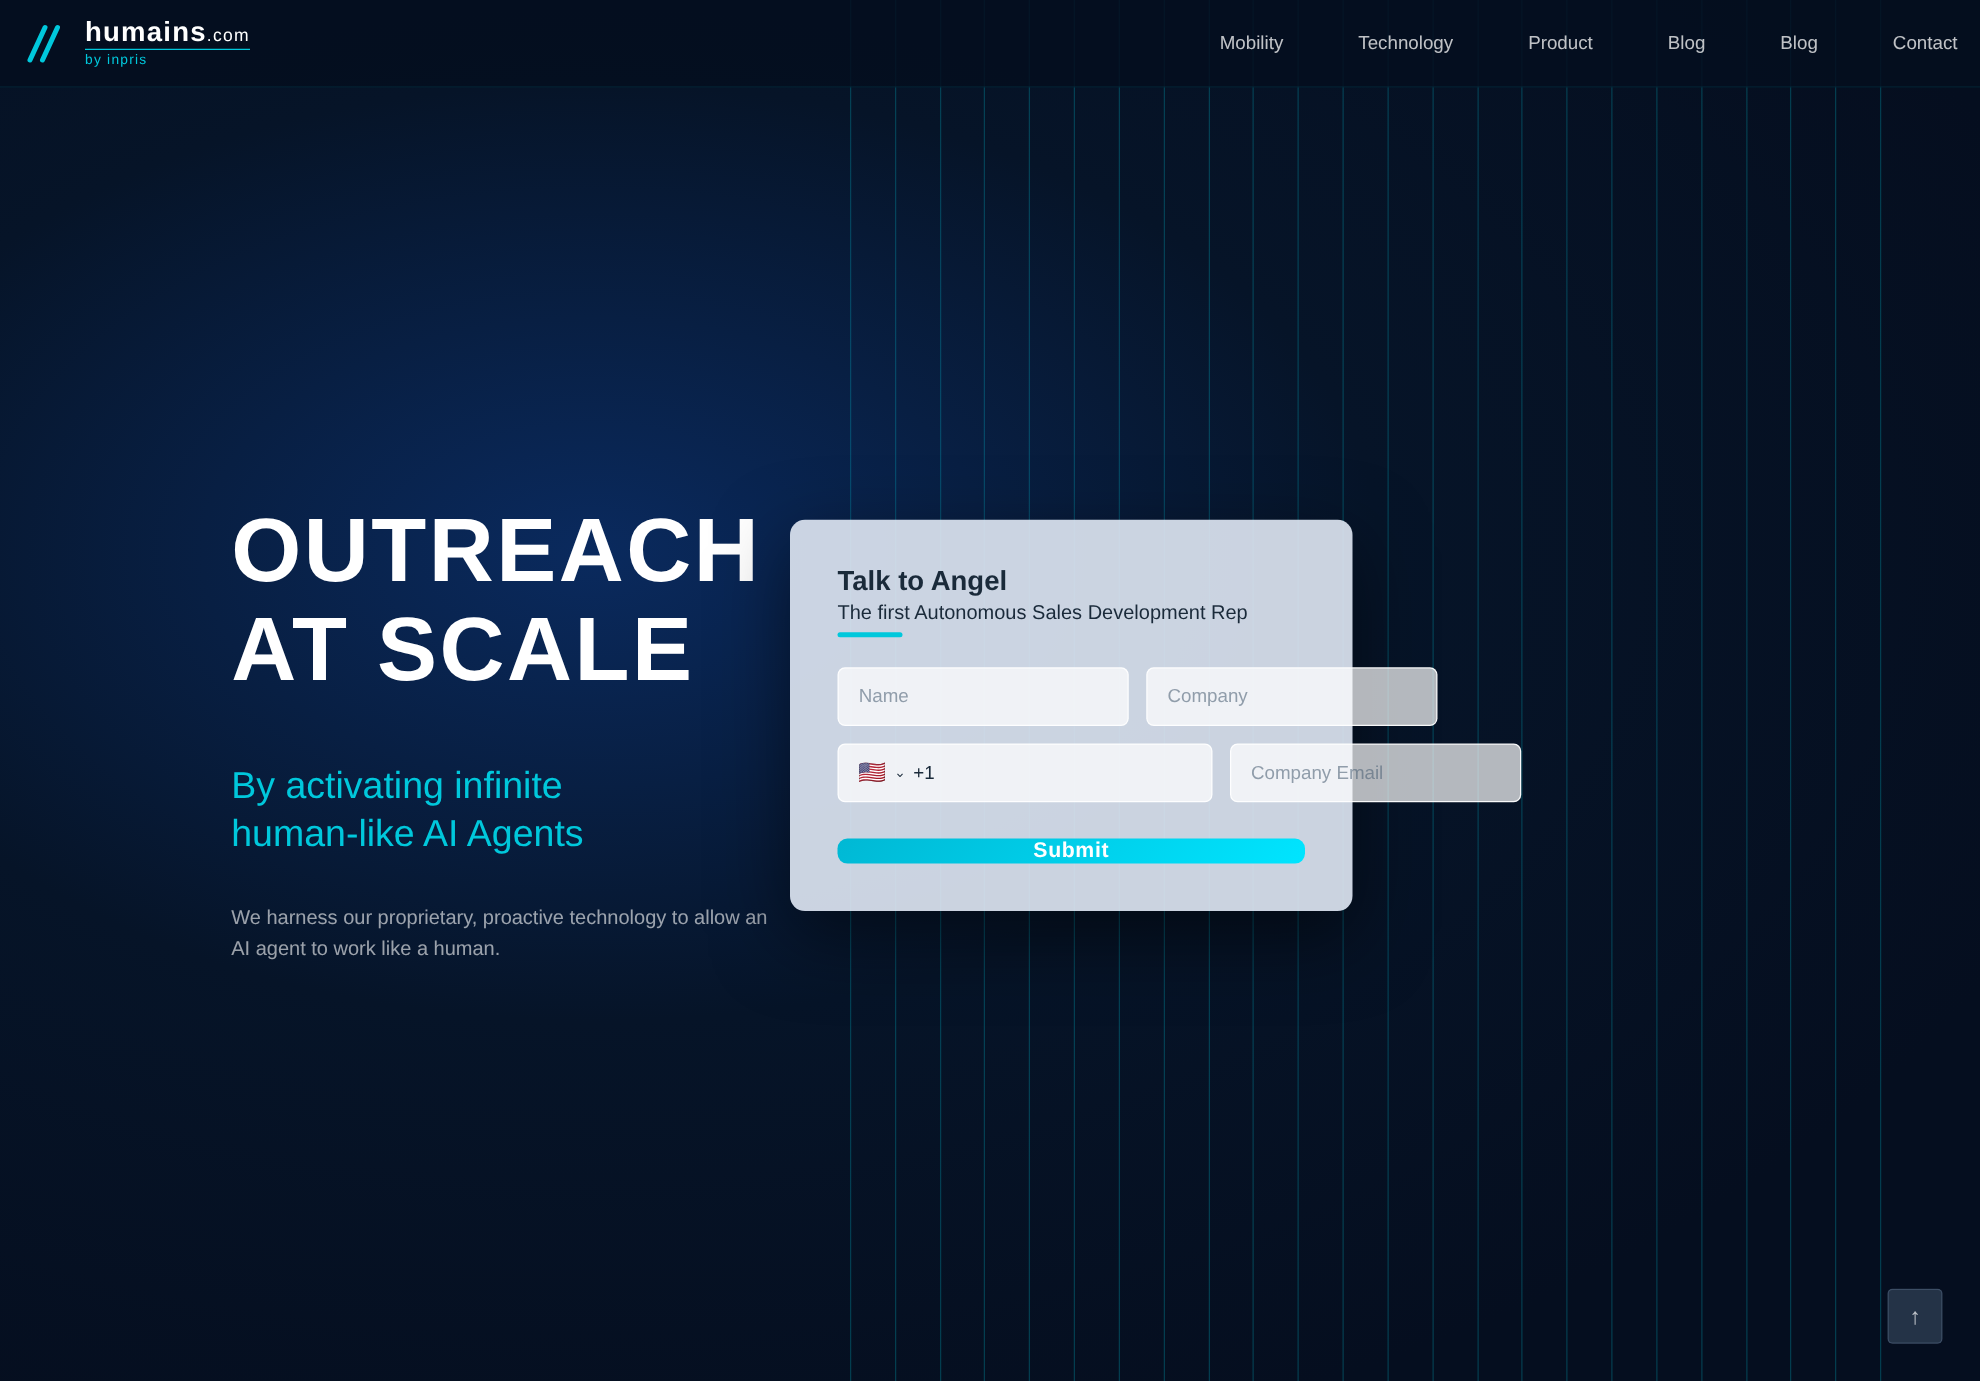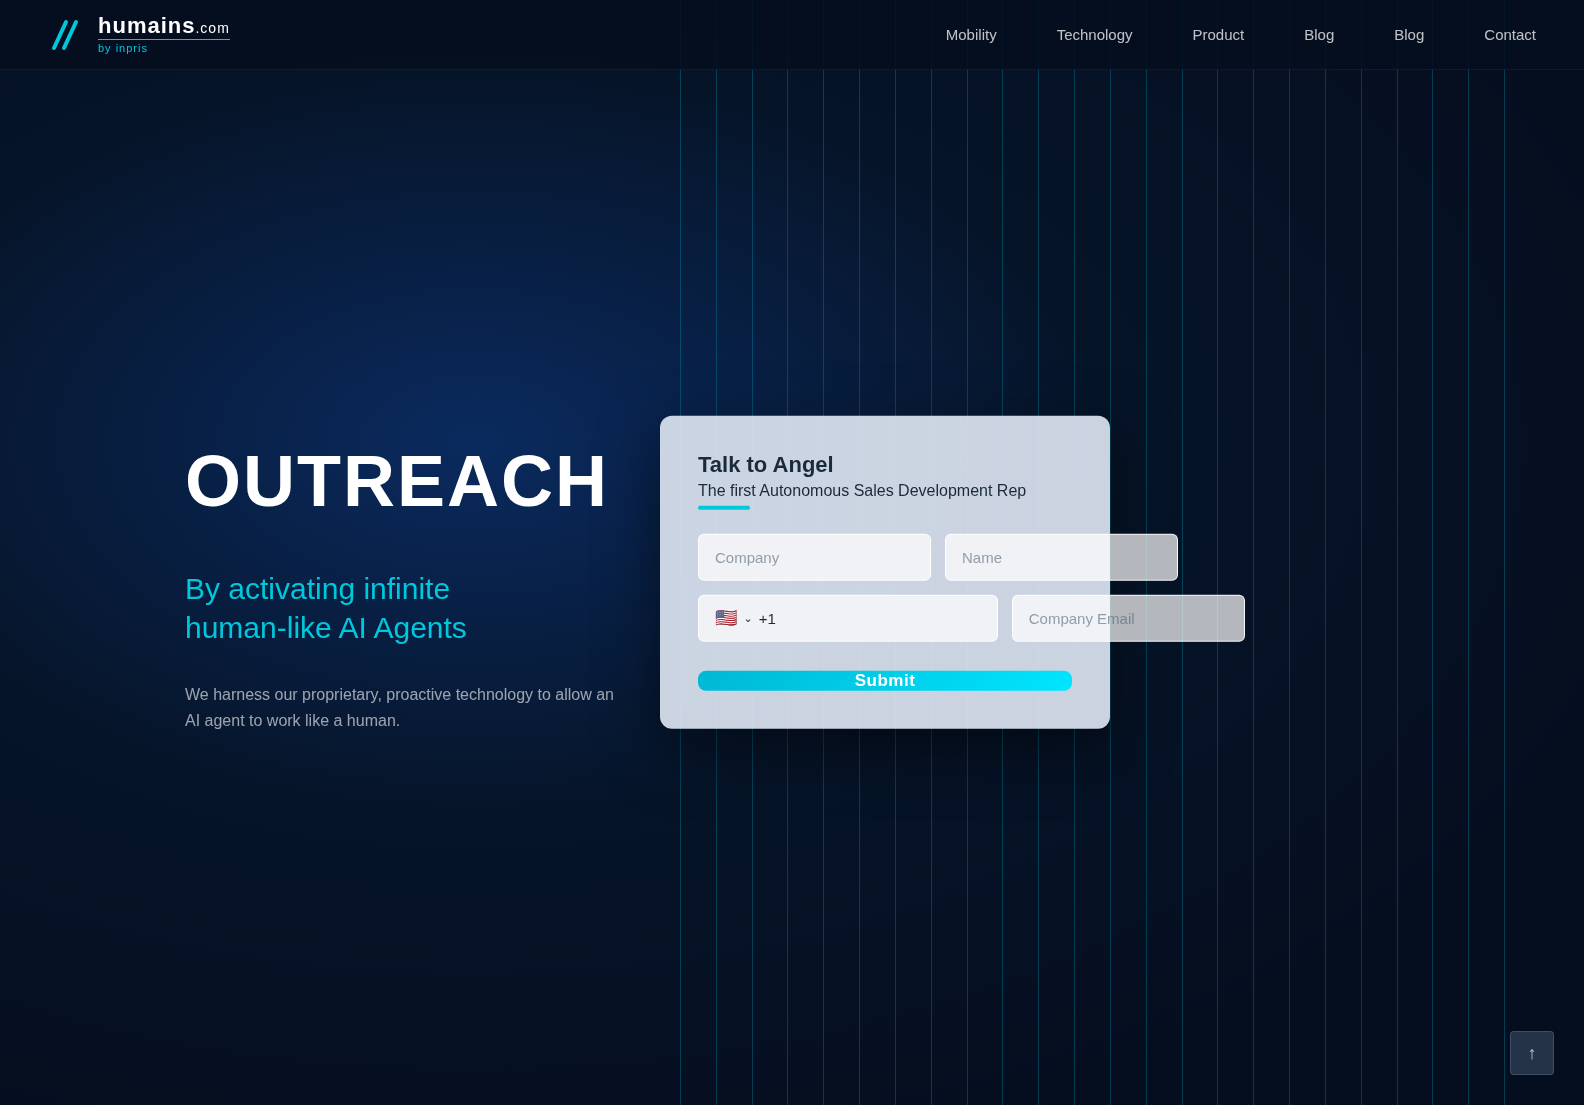--- a/index.html
+++ b/index.html
@@ -48,21 +48,21 @@
 
     
     .navbar {
       position: absolute;
       top: 0;
       left: 0;
       right: 0;
       height: 70px;
       display: flex;
       align-items: center;
-      padding: 0 48px;
+      padding: 0 18px;
       z-index: 10;
       background: rgba(5, 14, 31, 0.85);
       border-bottom: 1px solid rgba(0, 200, 220, 0.1);
     }
 
     .logo-area {
       display: flex;
       align-items: center;
       gap: 8px;
       flex-shrink: 0;
@@ -155,21 +155,21 @@
     .hero-description {
       color: rgba(255,255,255,0.6);
       font-size: 16px;
       line-height: 1.6;
       max-width: 440px;
     }
 
     
     .form-card {
       position: absolute;
-      left: 660px;
+      left: 632px;
       top: 50%;
       transform: translateY(-55%);
       width: 450px;
       background: rgba(220, 228, 240, 0.92);
       border-radius: 12px;
       padding: 36px 38px 38px;
       z-index: 5;
       box-shadow: 0 20px 60px rgba(0,0,0,0.5);
     }
 
@@ -349,36 +349,37 @@
     <a class="nav-link">Blog</a>
     <a class="nav-link">Contact</a>
   </div>
 </nav>
 
 <div class="main-content">
 
   <div class="hero-section">
     <h1 class="hero-title">
       <span>OUTREACH</span><br>
+      <span>AT SCALE</span>
     </h1>
     <p class="hero-subtitle">
       <span>By activating infinite</span><br>
       <span>human-like AI Agents</span>
     </p>
     <p class="hero-description">We harness our proprietary, proactive technology to allow an AI agent to work like a human.</p>
   </div>
 
   <div class="form-card">
     <div class="form-title">Talk to Angel</div>
     <div class="form-subtitle">The first Autonomous Sales Development Rep</div>
     <div class="form-accent-line"></div>
 
     <div class="form-row">
+      <input class="form-input" type="text" placeholder="Name" style="">
       <input class="form-input" type="text" placeholder="Company" style="">
-      <input class="form-input" type="text" placeholder="Name" style="">
     </div>
 
     <div class="form-row">
       <div class="phone-input-wrapper">
         <span class="flag-emoji">🇺🇸</span>
         <span class="chevron-down">⌄</span>
         <span class="country-code-text">+1</span>
         <input class="phone-input-field" type="tel" style="">
       </div>
       <input class="form-input" type="email" placeholder="Company Email" style="">

